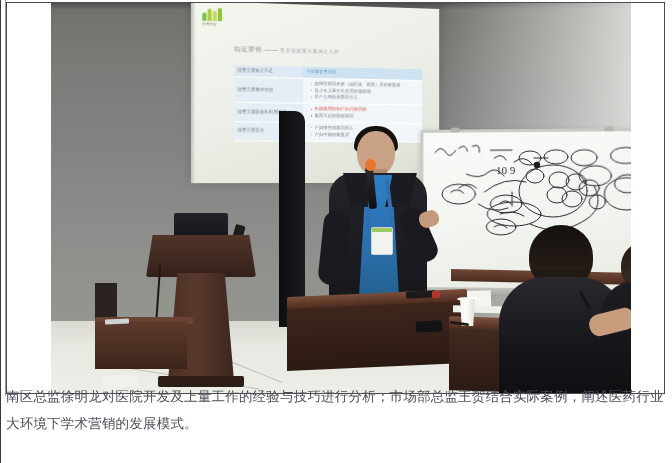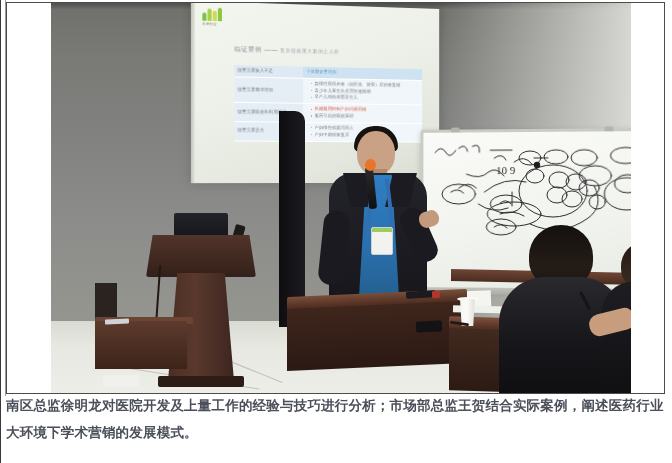--- a/index.html
+++ b/index.html
@@ -415,28 +415,27 @@
   .left-figure {
     position:absolute; left:228px; top:108px; width:26px; height:216px;
     background: linear-gradient(90deg,#0e0e11,#1b1b20);
     border-radius: 0 10px 0 0;
   }
 
   
   .caption {
     position: absolute;
     left: 5px;
-    top: 392px;
+    top: 383px;
     width: 660px;
     color: #4b4f5a;
     font-size: 13.5px;
     line-height: 27px;
     letter-spacing: .2px;
     font-family: "Liberation Sans", "DejaVu Sans", sans-serif;
-    font-weight: bold;
   }
 </style>
 </head>
 <body>
 
 <div class="page-frame">
 
   <div class="inner-rule-left"></div>
 
   <div class="content-box">

